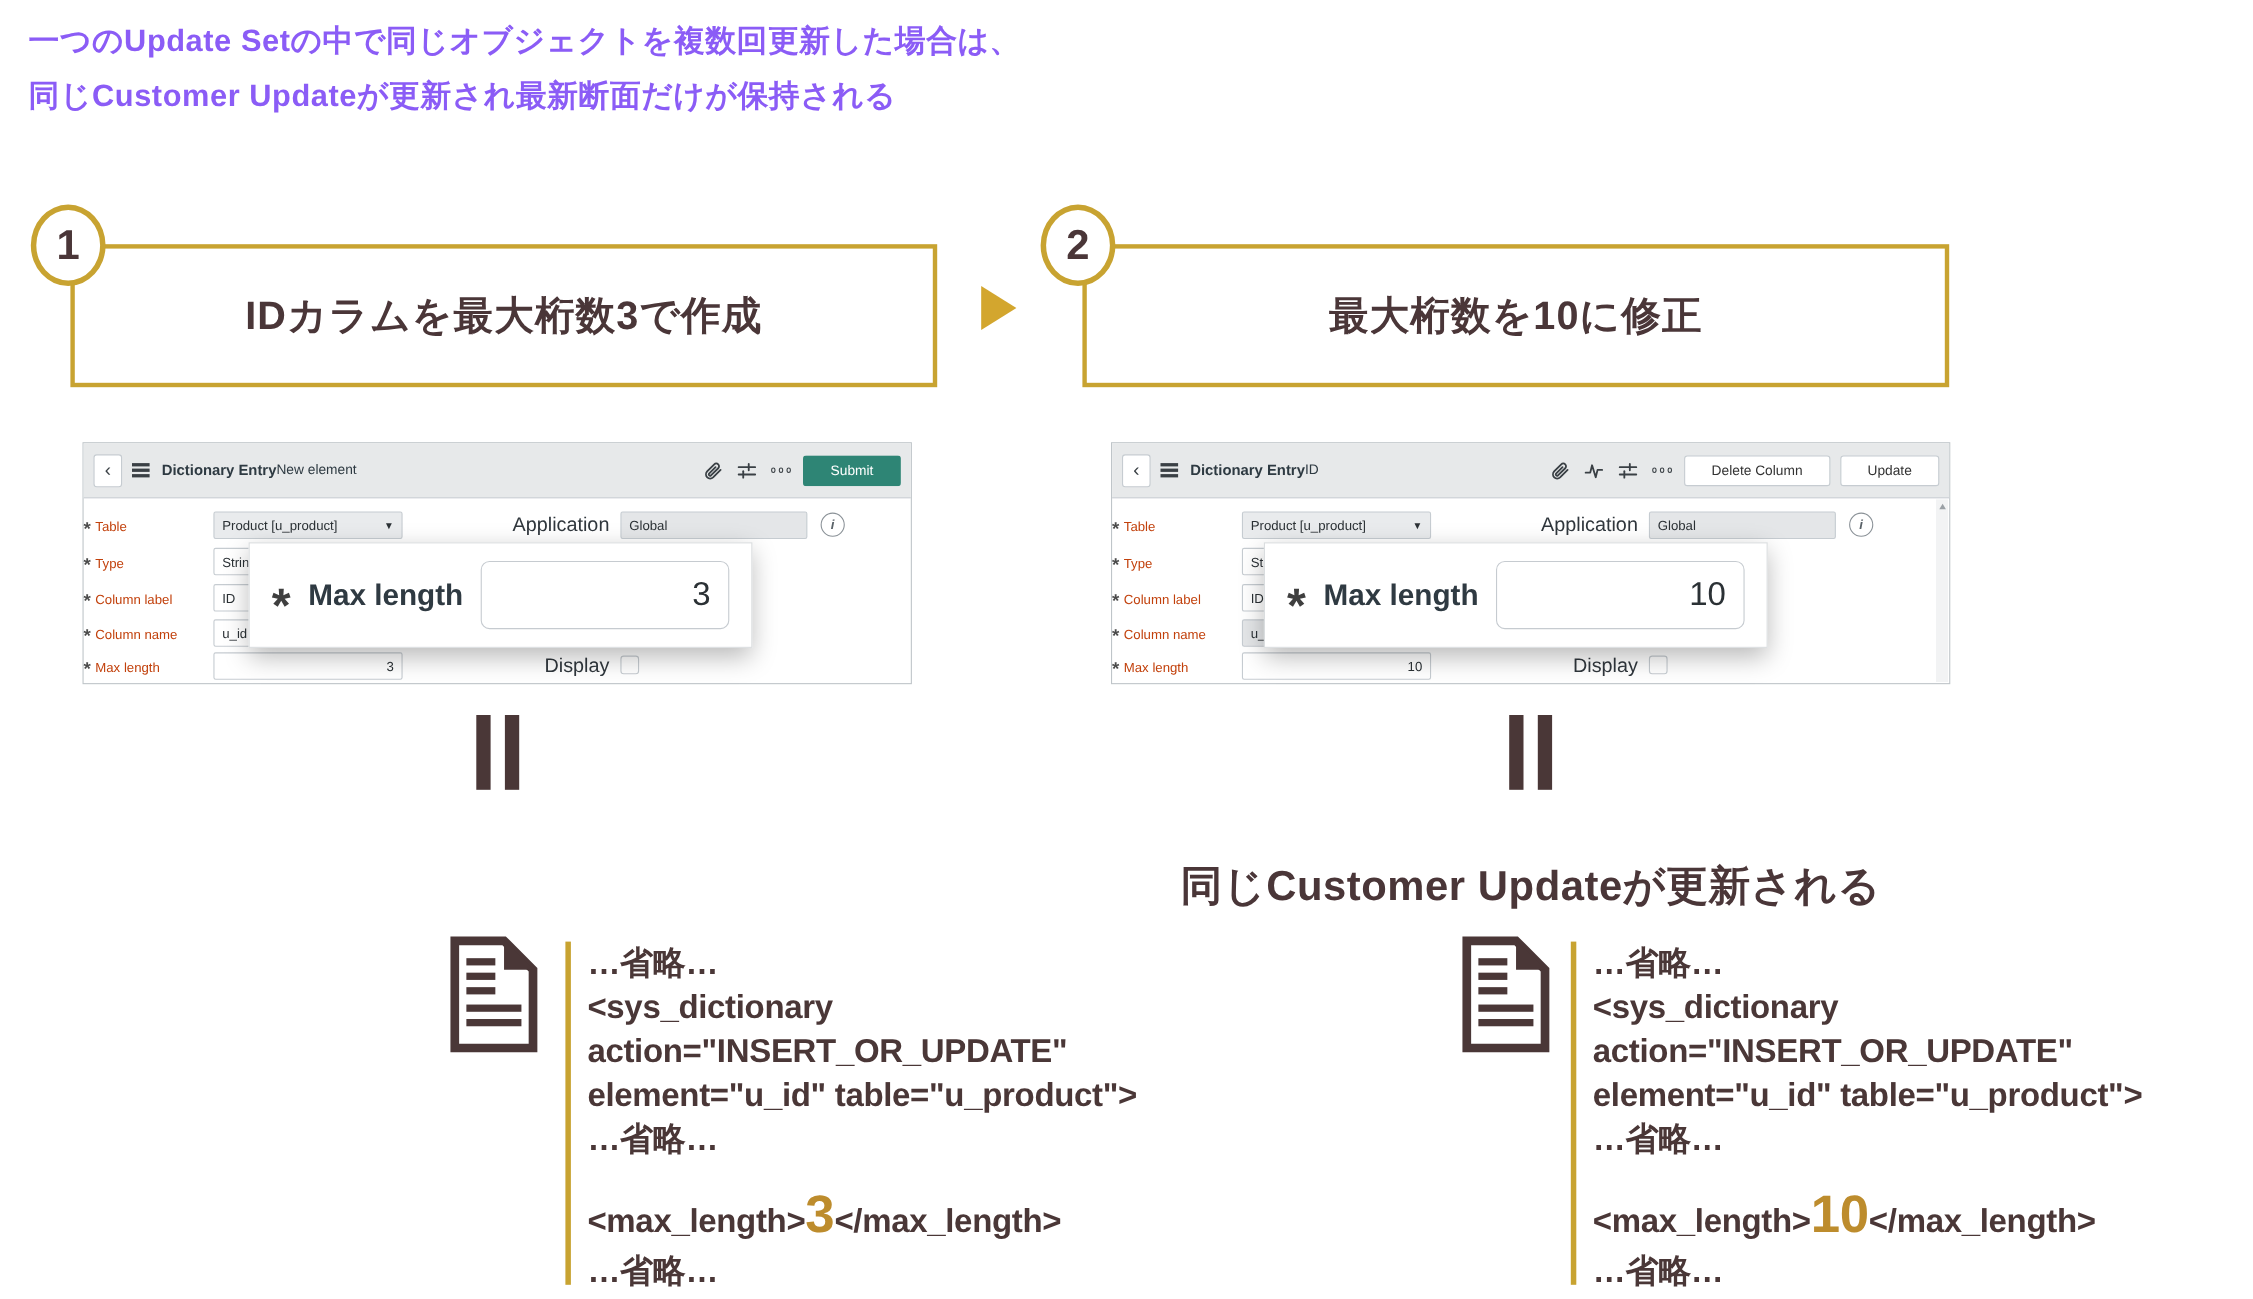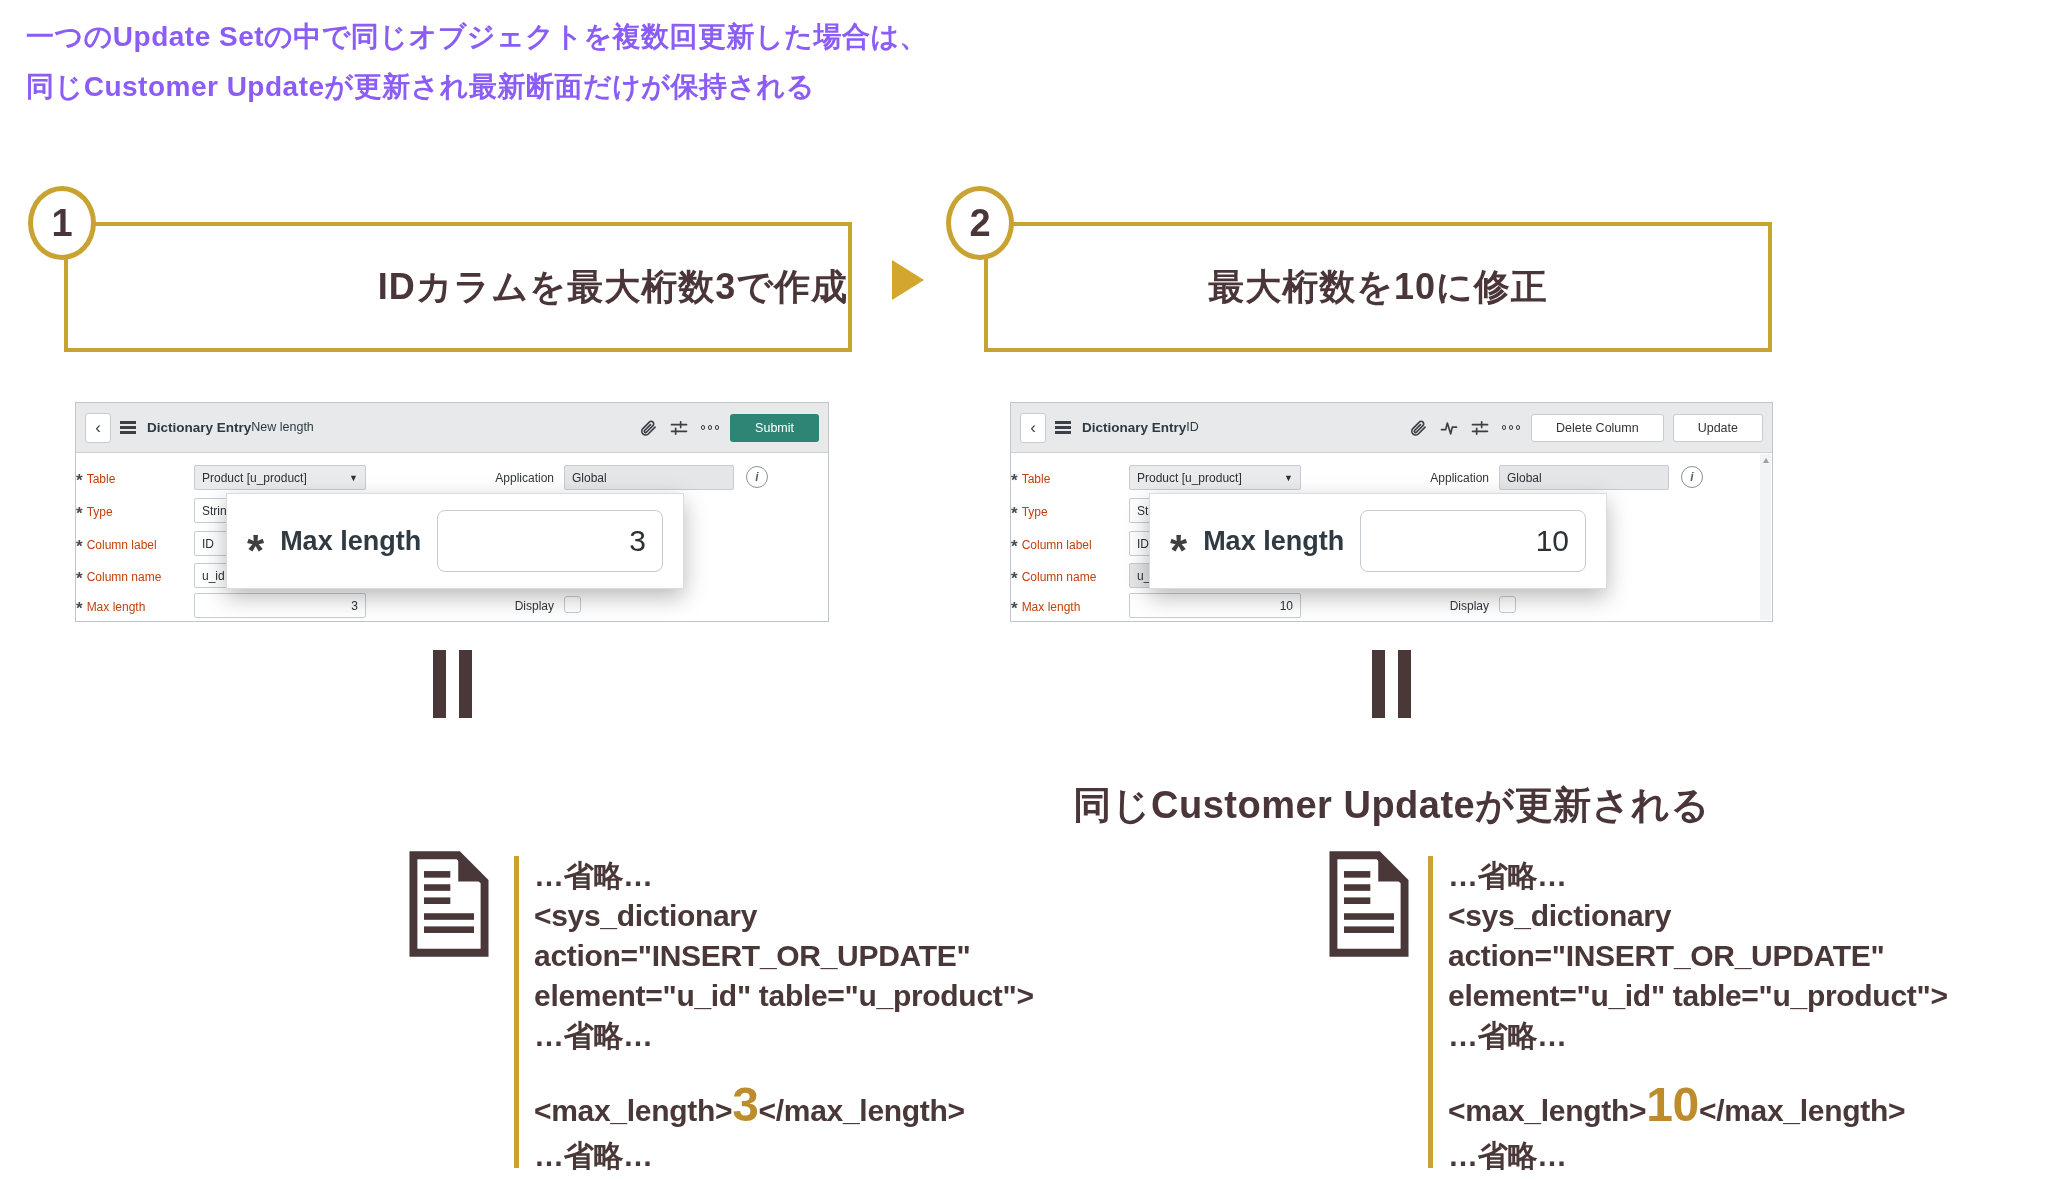--- a/index.html
+++ b/index.html
@@ -7,21 +7,21 @@
     width:2048px; height:1181px; background:#ffffff; overflow:hidden; position:relative;
     font-family:"Liberation Sans","DejaVu Sans",sans-serif; color:#4A3737;
   }
   .stage { position:absolute; inset:0; }
 
   
   .title { position:absolute; left:26px; top:12px; font-size:28px; font-weight:bold; line-height:50px; color:#8b5cf6; letter-spacing:0.5px; }
 
   
   .step-box { position:absolute; top:222px; width:788px; height:130px; border:4px solid #C8A331; display:flex; align-items:center; justify-content:center; background:#fff; }
-  .step-box.b1 { left:64px;justify-content:flex-end; }
+  .step-box.b1 { left:64px; }
   .step-box.b2 { left:984px; }
   .step-label { font-size:36px; font-weight:bold; color:#4A3638; letter-spacing:1px; }
   .step-circle { position:absolute; top:186px; width:68px; height:74px; background:#fff; border:5px solid #C8A331; border-radius:50%; display:flex; align-items:center; justify-content:center; font-size:38px; font-weight:bold; color:#4A3638; z-index:3; }
   .step-circle.c1 { left:28px; }
   .step-circle.c2 { left:946px; }
   .flow-arrow { position:absolute; left:892px; top:260px; width:0; height:0; border-left:32px solid #D3A62E; border-top:20px solid transparent; border-bottom:20px solid transparent; }
 
   
   .sn-form { position:absolute; top:402px; height:220px; background:#fff; border:1px solid #BFC5C9; }
   .sn-form.f1 { left:75px;  width:754px; }
@@ -37,21 +37,21 @@
   .hicon { width:22px; height:22px; display:flex; align-items:center; justify-content:center; }
   .hicon svg { width:20px; height:20px; stroke:#3A4045; fill:none; stroke-width:2; stroke-linecap:round; stroke-linejoin:round; }
   .dots { display:flex; gap:2.5px; align-items:center; margin:0 2px; }
   .dots i { width:4.5px; height:4.5px; border-radius:50%; border:1.4px solid #3A4045; display:block; }
   .btn { font-size:12.5px; padding:6px 24px; border-radius:3px; border:1px solid transparent; cursor:pointer; font-family:inherit; }
   .btn.primary { background:#2E8575; color:#fff; }
   .btn.light { background:#fff; color:#333; border-color:#C6CCD1; }
 
   .row { position:absolute; height:25px; display:flex; align-items:center; }
   .flabel { position:absolute; width:110px; left:0; text-align:left; font-size:12px; color:#c2410c; white-space:nowrap; }
-  .flabel2 { position:absolute; width:138px; left:340px; text-align:right; font-size:12px; color:#30373D; white-space:nowrap; }
+  .flabel2 { position:absolute; width:138px; left:340px; text-align:right; font-size:18px; color:#30373D; white-space:nowrap; }
   .req::before { content:"*"; font-size:17px; font-weight:bold; color:#4A4A4A; margin-right:4px; position:relative; top:3px; }
   .ffield { position:absolute; left:118px; width:172px; height:25px; border:1px solid #C6CCD1; border-radius:2px; background:#fff; font-size:12px; color:#2B3135; display:flex; align-items:center; padding:0 7px; white-space:nowrap; overflow:hidden; }
   .ffield.gray { background:#E4E6E8; }
   .ffield.right { justify-content:flex-end; }
   .ffield.dd { background:#E9EBED; justify-content:space-between; }
   .caret::after { content:"▼"; font-size:9px; color:#2B3135; }
   .ffield2 { position:absolute; left:488px; width:170px; height:25px; }
   .info-circle { position:absolute; left:670px; top:1px; width:22px; height:22px; border:1.5px solid #8A9197; border-radius:50%; color:#5A6268; display:flex; align-items:center; justify-content:center; font-size:12px; font-weight:bold; font-style:italic; }
   .info-circle::before { content:"i"; }
   .checkbox { position:absolute; left:488px; top:3px; width:17px; height:17px; border:1.5px solid #C6CCD1; border-radius:3px; background:#fff; }
@@ -109,21 +109,21 @@
   <div class="step-box b2">
     <span class="step-label">最大桁数を10に修正</span>
   </div>
 
   <div class="sn-form f1">
     <div class="sn-header">
       <button class="back-btn">‹</button>
       <span class="burger"></span>
       <div class="htitles">
         <span class="t">Dictionary Entry</span>
-        <span class="s">New length</span>
+        <span class="s">New element</span>
       </div>
       <div class="spacer"></div>
       <span class="hicon">
         <svg viewBox="0 0 24 24">
             <path d="M20.5 11l-8.2 8.2a4.6 4.6 0 01-6.5-6.5L13.6 4.9a3 3 0 014.3 4.3l-7.9 7.9a1.5 1.5 0 01-2.1-2.1L15 8"></path>
           </svg>
       </span>
       <span class="hicon">
         <svg viewBox="0 0 24 24">
             <line x1="3" y1="8" x2="21" y2="8"></line>

